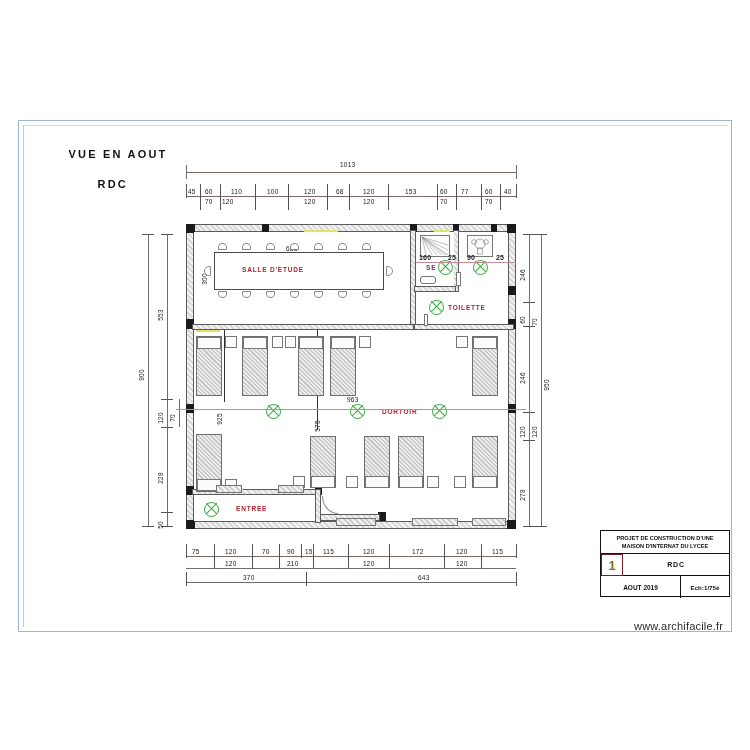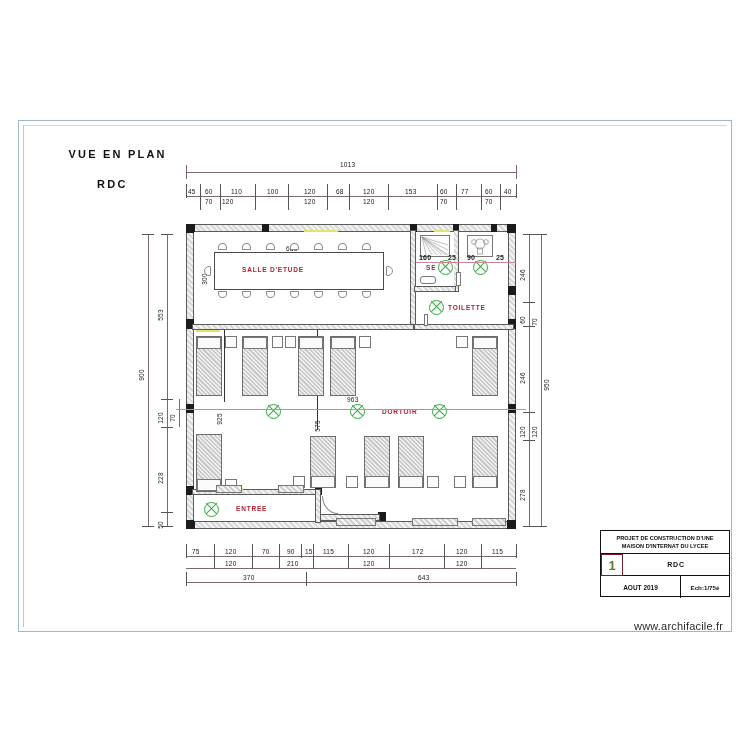--- a/index.html
+++ b/index.html
@@ -204,21 +204,21 @@
   }
 </style>
 </head>
 <body>
 
 <div class="sheet">
   <div class="sheet-inner"></div>
 </div>
 
 <div class="plan-title">
-  <span>VUE EN PLAN</span>
+  <span>VUE EN AOUT</span>
   <span class="l2">RDC</span>
 </div>
 
 <div>
 
   <div class="dimline h" style="left:186px;top:172px;width:330px;"></div>
   <div class="dimline v" style="left:186px;top:165px;height:14px;"></div>
   <div class="dimline v" style="left:516px;top:165px;height:14px;"></div>
   <div class="dim" style="left:340px;top:161px;">1013</div>
 

